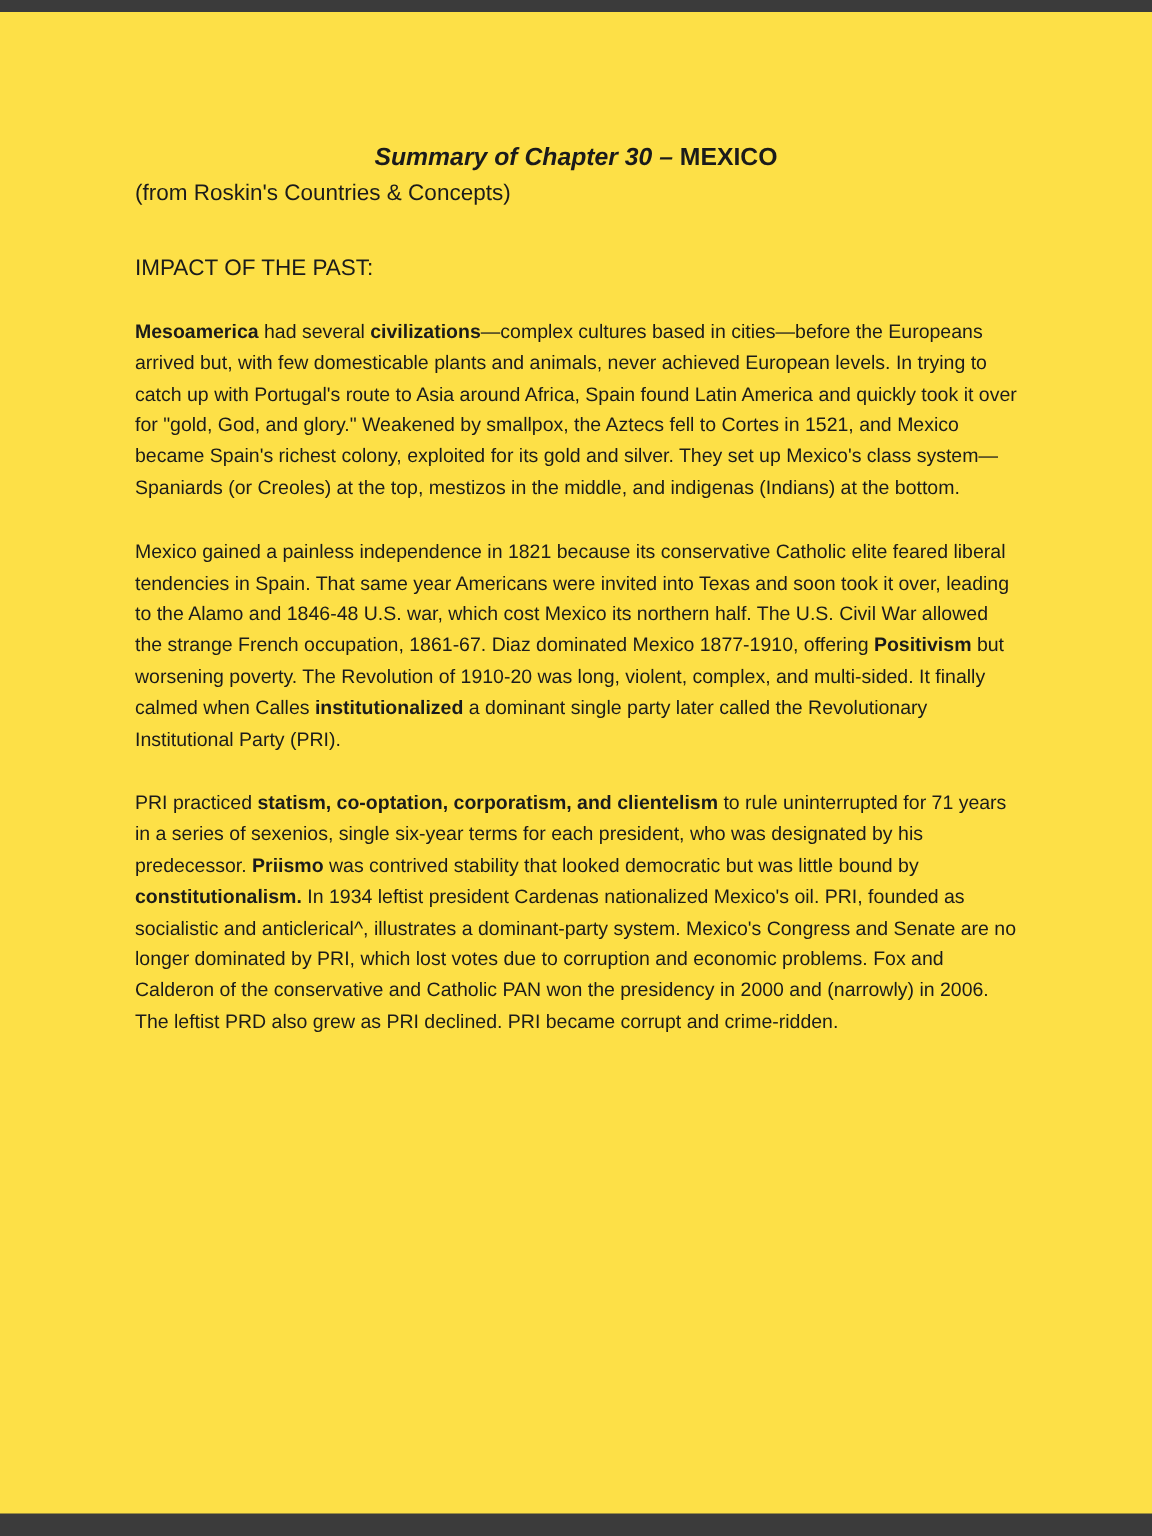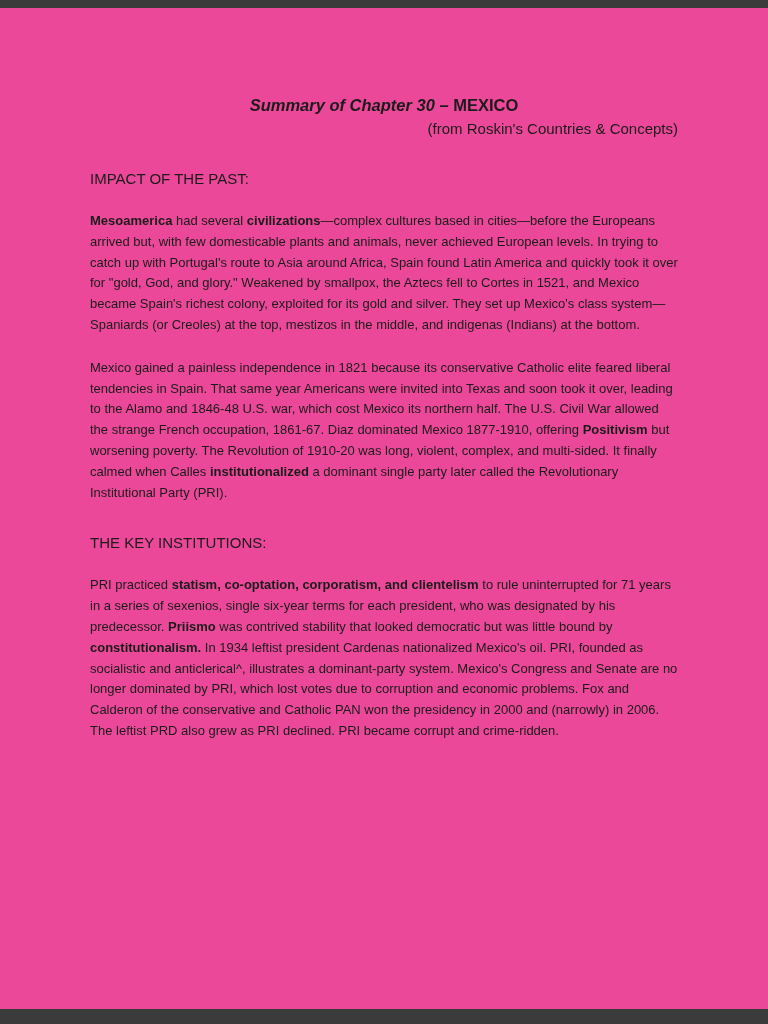--- a/index.html
+++ b/index.html
@@ -14,38 +14,38 @@
     overflow: hidden;
   }
   .viewer {
     width: 768px;
     height: 1024px;
     display: flex;
     flex-direction: column;
     box-sizing: border-box;
   }
   .page {
-    background: #ec4899;
+    background: #fde047;
     color: #1b1b1b;
     margin-top: 8px;
     margin-bottom: 15px;
     flex: 1 1 auto;
     padding: 87px 90px 0 90px;
     box-sizing: border-box;
     overflow: hidden;
   }
   .title {
     text-align: center;
     font-size: 16.5px;
     line-height: 20px;
     font-weight: bold;
     margin: 0;
   }
   .subtitle {
-    text-align: right;
+    text-align: left;
     font-size: 15px;
     line-height: 20px;
     margin: 4px 0 0 0;
   }
   .heading {
     font-size: 15px;
     line-height: 20px;
     font-weight: normal;
     margin: 30px 0 0 0;
   }
@@ -64,18 +64,17 @@
 <div class="viewer">
   <div class="page">
 
     <h1 class="title"><span style="font-weight: bold; font-style: italic;">Summary of Chapter 30 – </span><span style="font-weight: bold;">MEXICO</span></h1>
     <div class="subtitle">(from Roskin's Countries &amp; Concepts)</div>
 
     <h2 class="heading">IMPACT OF THE PAST:</h2>
     <p class="para"><span style="font-weight: bold;">Mesoamerica</span><span> had several </span><span style="font-weight: bold;">civilizations</span><span>—complex cultures based in cities—before the Europeans arrived but, with few domesticable plants and animals, never achieved European levels. In trying to catch up with Portugal's route to Asia around Africa, Spain found Latin America and quickly took it over for "gold, God, and glory." Weakened by smallpox, the Aztecs fell to Cortes in 1521, and Mexico became Spain's richest colony, exploited for its gold and silver. They set up Mexico's class system—Spaniards (or Creoles) at the top, mestizos in the middle, and indigenas (Indians) at the bottom.</span></p>
     <p class="para"><span>Mexico gained a painless independence in 1821 because its conservative Catholic elite feared liberal tendencies in Spain. That same year Americans were invited into Texas and soon took it over, leading to the Alamo and 1846-48 U.S. war, which cost Mexico its northern half. The U.S. Civil War allowed the strange French occupation, 1861-67. Diaz dominated Mexico 1877-1910, offering </span><span style="font-weight: bold;">Positivism</span><span> but worsening poverty. The Revolution of 1910-20 was long, violent, complex, and multi-sided. It finally calmed when Calles </span><span style="font-weight: bold;">institutionalized</span><span> a dominant single party later called the Revolutionary Institutional Party (PRI).</span></p>
 
-    <h2 class="heading">THE KEY INSTITUTIONS:</h2>
     <p class="para"><span>PRI practiced </span><span style="font-weight: bold;">statism, co-optation, corporatism, and clientelism</span><span> to rule uninterrupted for 71 years in a series of sexenios, single six-year terms for each president, who was designated by his predecessor. </span><span style="font-weight: bold;">Priismo</span><span> was contrived stability that looked democratic but was little bound by </span><span style="font-weight: bold;">constitutionalism.</span><span> In 1934 leftist president Cardenas nationalized Mexico's oil. PRI, founded as socialistic and anticlerical^, illustrates a dominant-party system. Mexico's Congress and Senate are no longer dominated by PRI, which lost votes due to corruption and economic problems. Fox and Calderon of the conservative and Catholic PAN won the presidency in 2000 and (narrowly) in 2006. The leftist PRD also grew as PRI declined. PRI became corrupt and crime-ridden.</span></p>
 
 
   </div>
 </div>
 
 </body></html>

